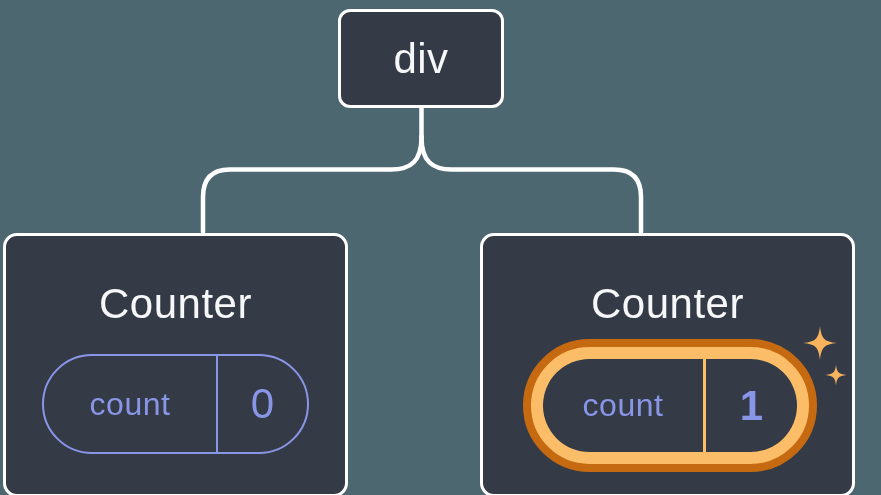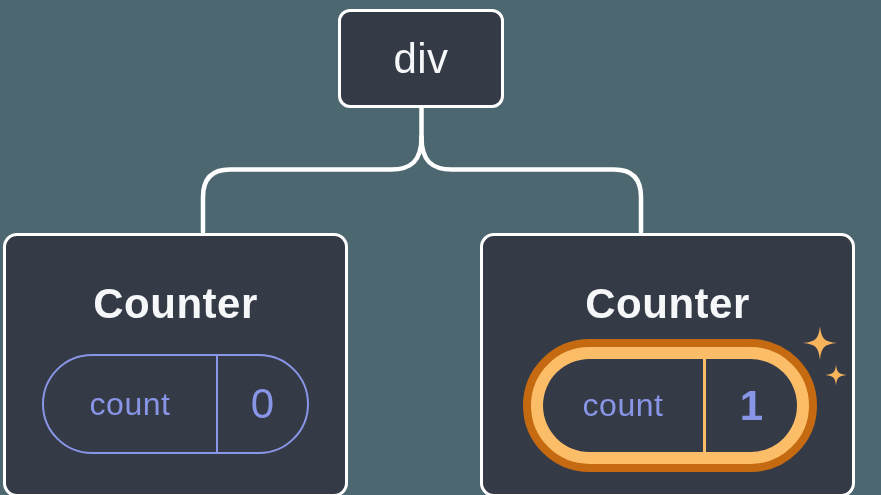--- a/index.html
+++ b/index.html
@@ -48,21 +48,21 @@
   }
   .card-left  { left: 3px;   width: 345px; }
   .card-right { left: 480px; width: 375px; }
   .card-title {
     position: absolute;
     top: 44px; left: 0;
     width: 100%;
     text-align: center;
     color: #F6F7F9;
     font-size: 42px;
-    font-weight: 700;
+    font-weight: 400;
     letter-spacing: 0.5px;
   }
   
   .pill {
     position: absolute;
     left: 36px; top: 118px;
     width: 267px; height: 100px;
     border: 2.5px solid #8996E8;
     border-radius: 50px;
     box-sizing: border-box;

